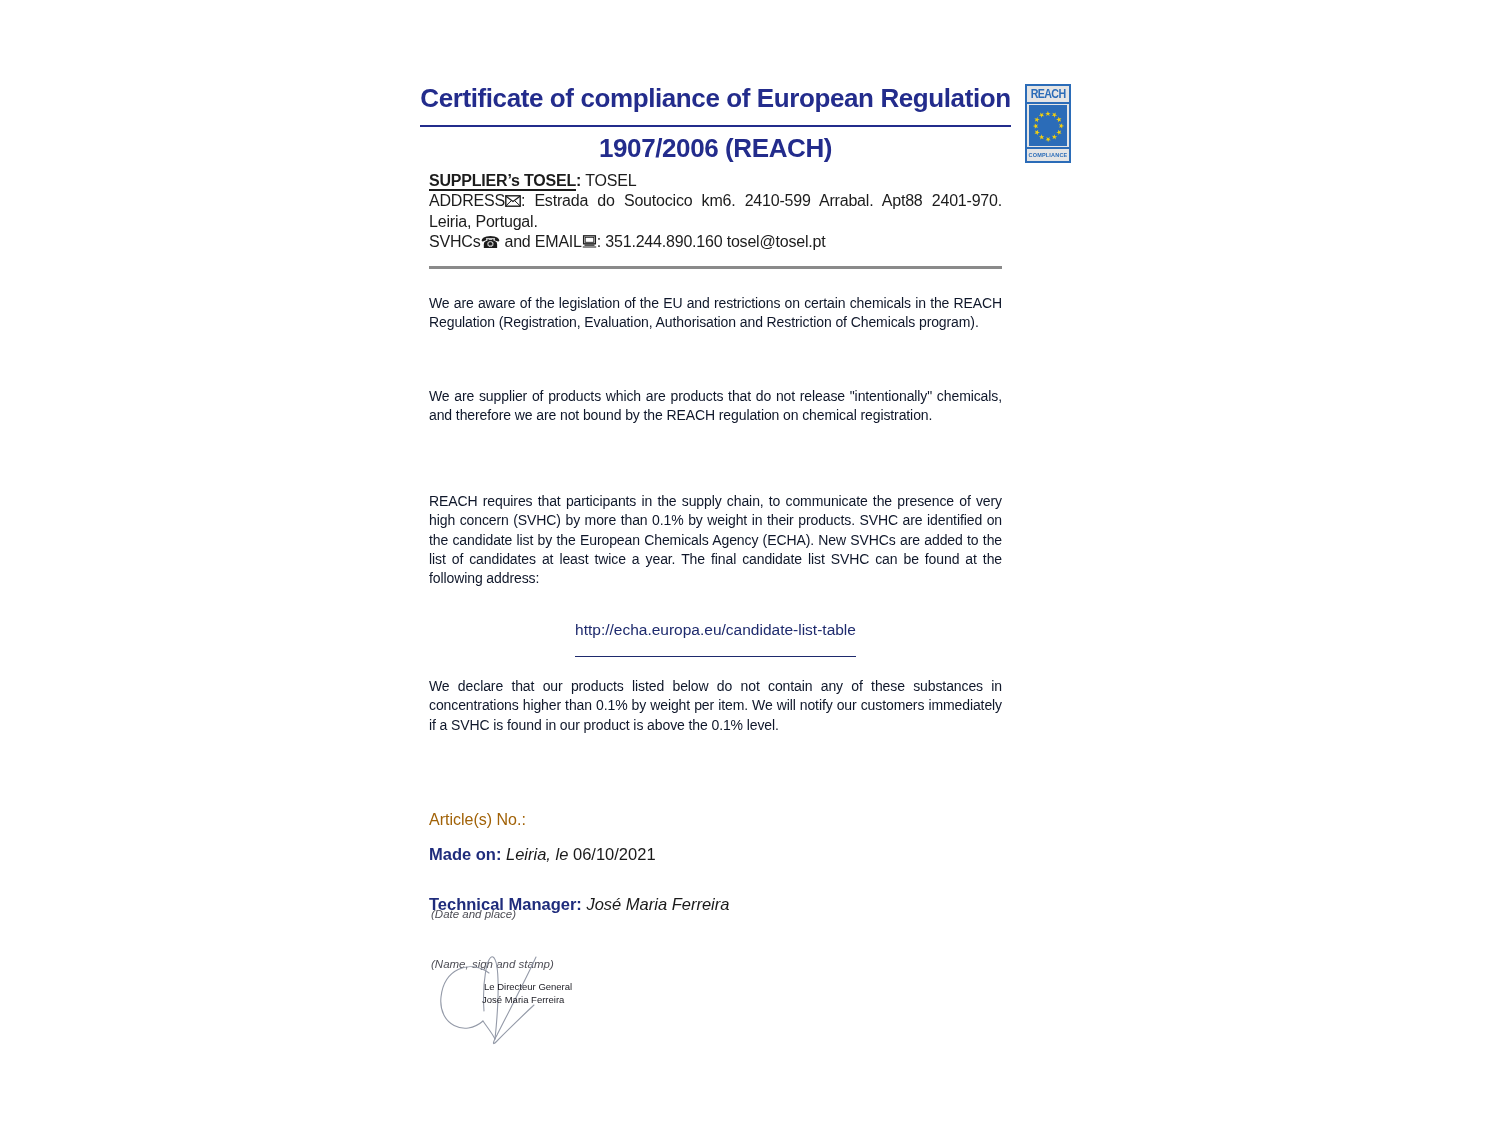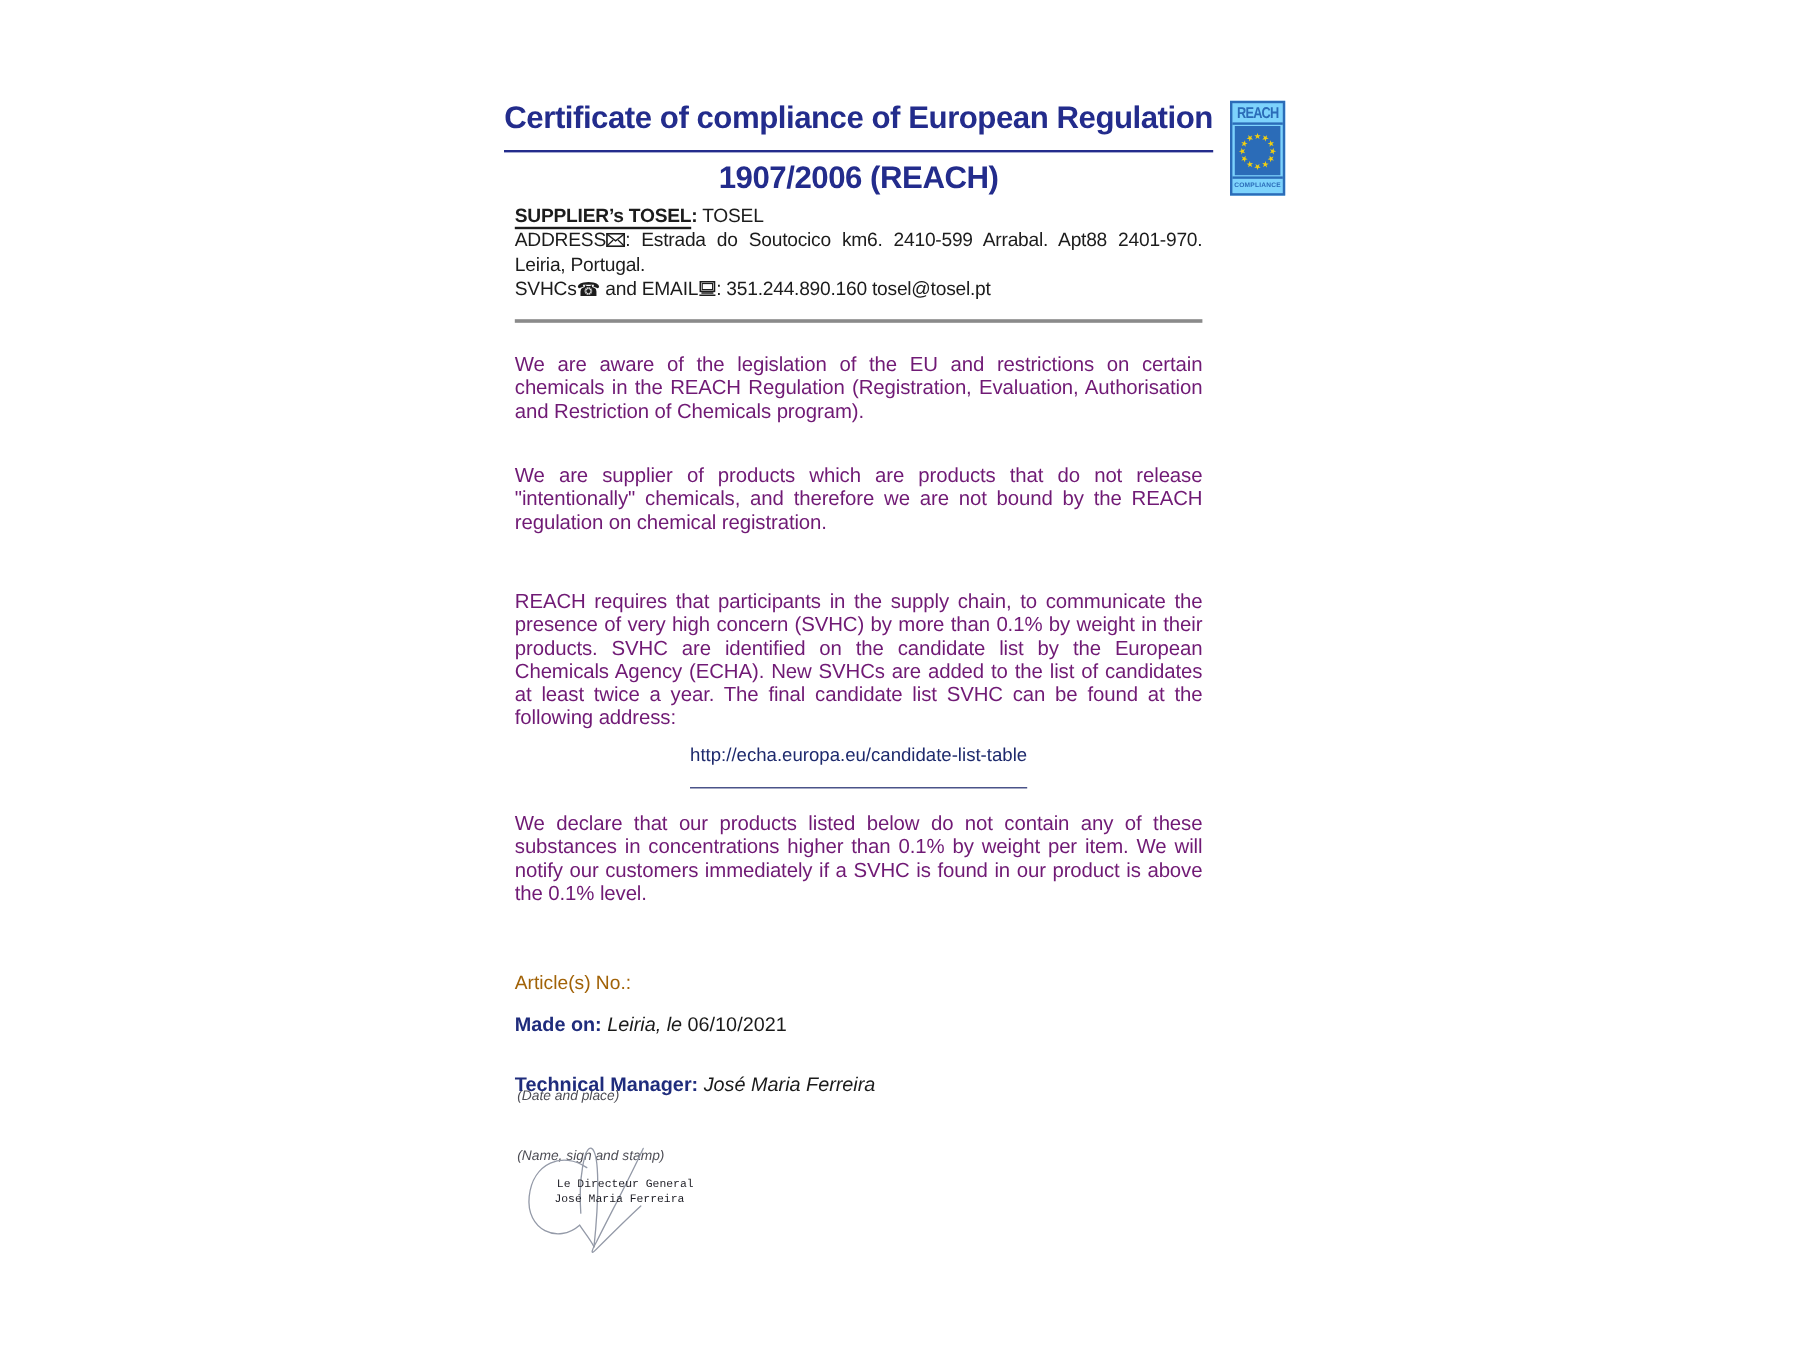--- a/index.html
+++ b/index.html
@@ -21,21 +21,21 @@
             font-size:16px;line-height:20px;text-align:justify;letter-spacing:-0.2px;}
   .sup-name-label{font-weight:bold;border-bottom:2px solid #1c1c1c;}
   .sup-colon{font-weight:bold;}
   .icon{display:inline-block;vertical-align:-1px;}
   .phone-glyph{font-family:"DejaVu Sans",sans-serif;font-size:16px;line-height:1;vertical-align:-1px;}
 
   
   .rule{position:absolute;top:181px;left:0;width:100%;height:3px;background:#8a8a8a;}
 
   
-  .para{position:absolute;left:0;width:100%;color:#701a75;font-size:17px;
+  .para{position:absolute;left:0;width:100%;color:#0f172a;font-size:14px;
         line-height:19.3px;text-align:justify;letter-spacing:-0.1px;}
   .p1{top:209px;} .p2{top:302px;} .p3{top:407px;} .p4{top:592px;}
 
   
   .link-row{position:absolute;top:536px;left:0;width:100%;text-align:center;}
   .link{display:inline-block;color:#1e2a6d;font-size:15.5px;text-decoration:none;
         border-bottom:1.5px solid #1e2a6d;padding-bottom:17px;cursor:pointer;}
 
   .article{position:absolute;top:684px;left:0;color:#a16207;font-size:16px;margin-top:42px;}
 
@@ -43,27 +43,27 @@
   .made-on{position:absolute;top:760px;left:0;font-size:16.5px;color:#1a1a1a;}
   .tech-mgr{position:absolute;top:810px;left:0;font-size:16.5px;color:#1a1a1a;}
   .label-navy{color:#1f2c7c;font-weight:bold;text-align:right;}
   .italic{font-style:italic;}
   .hint{position:absolute;left:2px;font-size:11.5px;font-style:italic;color:#4d4d55;margin-top:41px;}
   .hint-date{top:782px;} .hint-name{top:832px;}
 
   
   .signature{position:absolute;top:858px;left:8px;width:140px;height:110px;}
   .signature svg{position:absolute;left:0;top:0;}
-  .sig-text{position:absolute;font-family:Liberation Mono, monospace;font-size:9.5px;
-            color:#1c1c24;white-space:nowrap;z-index:2;}
+  .sig-text{position:absolute;font-family:Liberation Sans, sans-serif;font-size:9.5px;
+            color:#1c1c24;white-space:nowrap;z-index:2;margin-left:20px;}
   .sig-t1{left:27px;top:38px;} .sig-t2{left:25px;top:51px;}
 
   
   .logo{position:absolute;left:1025px;top:84px;width:46px;height:79px;
-        border:2px solid #2b6cb8;box-sizing:border-box;background:#7dd3fc;}
+        border:2px solid #2b6cb8;box-sizing:border-box;background:#e5e5e5;}
   .logo-reach{height:16px;border-bottom:2px solid #2b6cb8;color:#2b6cb8;font-weight:bold;
               font-size:13px;line-height:16px;text-align:center;letter-spacing:-0.8px;}
   .logo-reach span{display:inline-block;transform:scaleX(0.82);transform-origin:center;}
   .logo-field{height:41px;margin:1px 2px;background:#2b6cb8;position:relative;}
   .logo-comp{border-top:2px solid #2b6cb8;height:13px;color:#2b6cb8;font-weight:bold;
              font-size:5.5px;line-height:12px;text-align:center;letter-spacing:0.2px;}
   .logo-stars{position:absolute;left:0;top:0;right:0;bottom:0;}
   .logo-stars i{position:absolute;left:50%;top:50%;color:#f2cf0f;font-style:normal;
                 font-size:7px;line-height:7px;font-family:"DejaVu Sans",sans-serif;}
   .logo-stars i::before{content:"\2605";}

